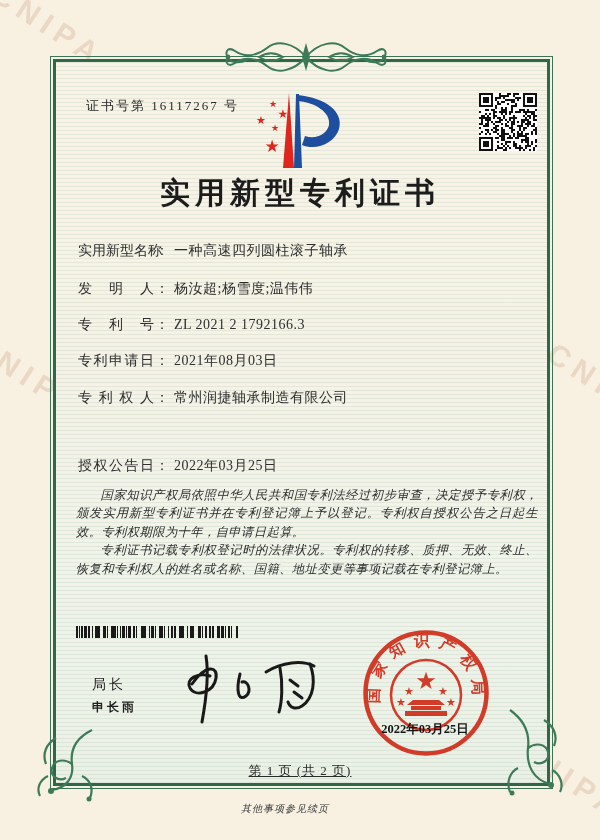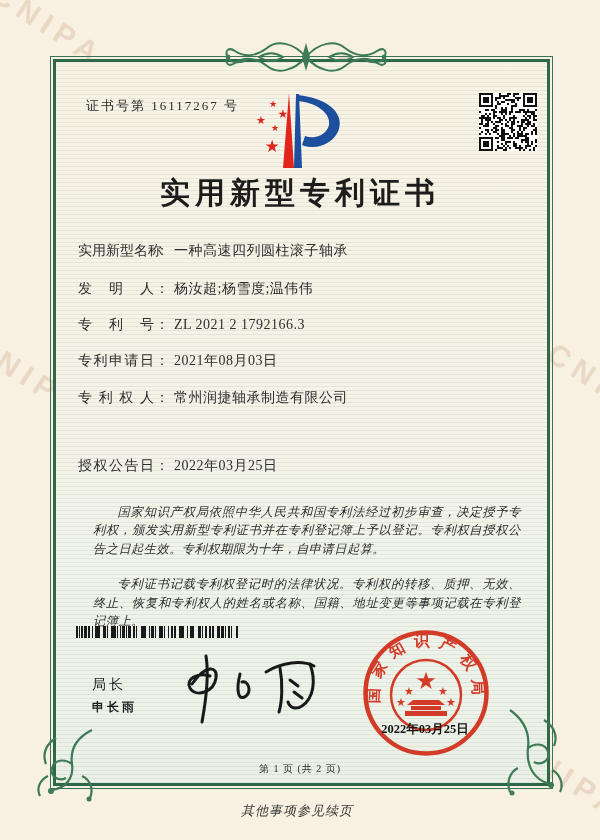--- a/index.html
+++ b/index.html
@@ -20,32 +20,32 @@
   .cert-no{left:78px;top:97px;font-size:13px;letter-spacing:2px;color:#2b2b2b;margin-left:8px;}
   .title{position:absolute;left:0;right:0;top:171px;margin:2px;text-align:center;
          font-size:30px;font-weight:700;letter-spacing:5px;color:#1c1c1c;}
   .field-row{position:absolute;left:78px;width:465px;font-size:14px;color:#2e2e2e;white-space:nowrap;}
   .flabel{display:inline-block;width:76px;text-align:justify;text-align-last:justify;vertical-align:bottom;}
   .fcolon{display:inline-block;margin:0 5px 0 1px;}
   .fvalue{letter-spacing:0.5px;}
   .pair2{position:absolute;left:230px;top:0;}
   .body-text{position:absolute;left:76px;top:486px;width:462px;font-size:12.3px;line-height:18.4px;
              color:#2d2d2d;text-align:justify;font-style:italic;letter-spacing:0.4px;}
-  .body-text p{margin:17px;text-indent:2em;}
+  .body-text p{margin:0;text-indent:2em;}
   .barcode{position:absolute;left:76px;top:626px;width:162px;height:12px;background:
     repeating-linear-gradient(90deg,#191919 0 2px,transparent 2px 3px,#191919 3px 4px,transparent 4px 8px,#191919 8px 11px,transparent 11px 12px,#191919 12px 13px,transparent 13px 16px,#191919 16px 17px,transparent 17px 19px),
     repeating-linear-gradient(90deg,transparent 0 5px,#191919 5px 7px,transparent 7px 13px,#191919 13px 14px,transparent 14px 21px,#191919 21px 24px,transparent 24px 31px);}
   .director-label{left:92px;top:676px;font-family:"Liberation Sans","DejaVu Sans",sans-serif;
                   font-size:14px;font-weight:400;letter-spacing:3px;color:#1f1f1f;}
   .director-name{left:92px;top:699px;font-family:Liberation Mono, monospace;
                  font-size:12px;font-weight:700;letter-spacing:3px;color:#1f1f1f;}
   .seal-date{left:366px;top:721px;width:118px;text-align:center;font-size:12.5px;font-weight:700;
              color:#151515;}
-  .page-number{left:0;right:0;top:762px;text-align:center;font-size:10px;color:#2b2b2b;letter-spacing:1px;}
-  .footer-note{left:241px;top:802px;font-size:13px;font-style:italic;color:#3a3a3a;letter-spacing:1px;}
+  .page-number{left:0;right:0;top:762px;text-align:center;font-size:13px;color:#2b2b2b;letter-spacing:1px;text-decoration:underline;}
+  .footer-note{left:241px;top:802px;font-size:10px;font-style:italic;color:#3a3a3a;letter-spacing:1px;}
 </style>
 </head>
 <body>
 
 <div class="page">
 
   <div class="wm" style="left:-15px;top:8px">CNIPA</div>
   <div class="wm" style="left:325px;top:78px">CNIPA</div>
   <div class="wm" style="left:-35px;top:360px">CNIPA</div>
   <div class="wm" style="left:540px;top:368px">CNIPA</div>

